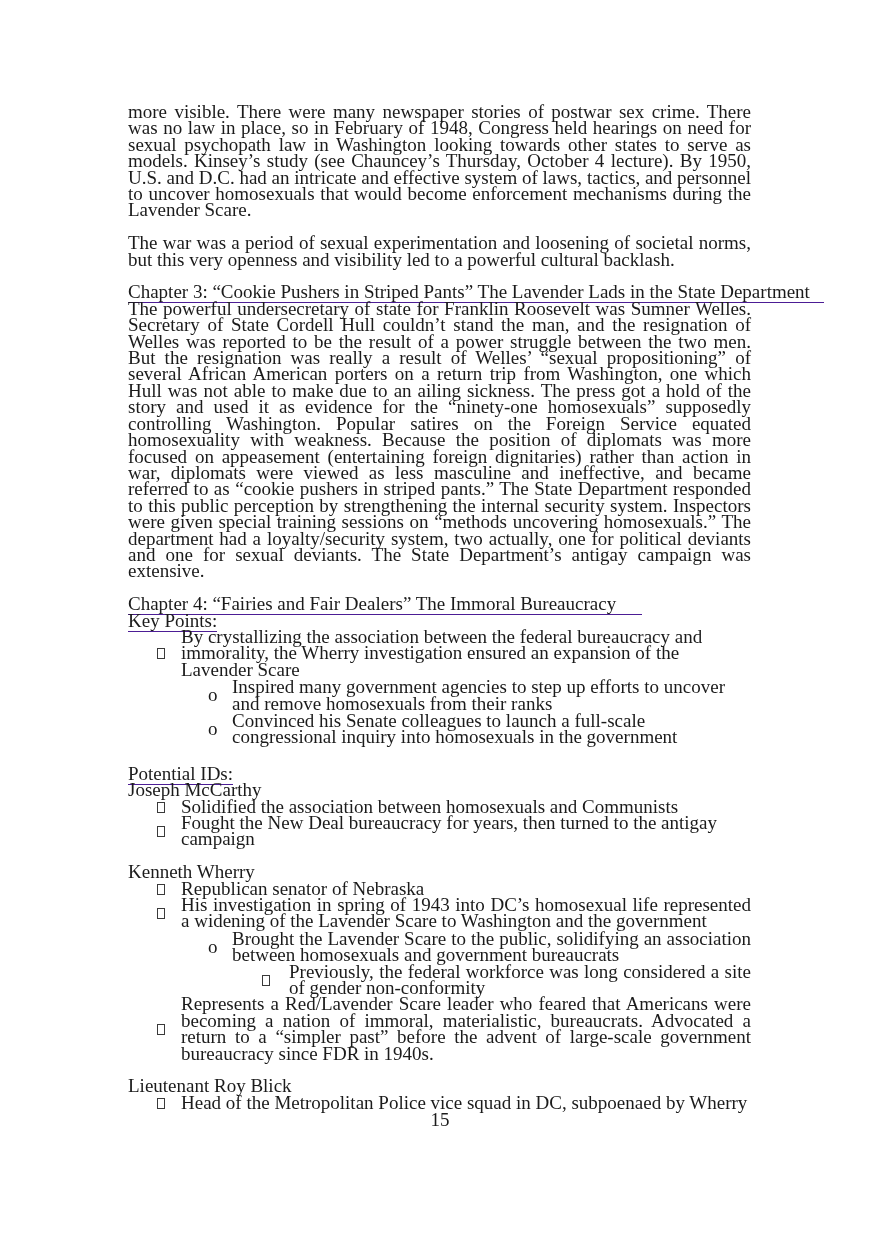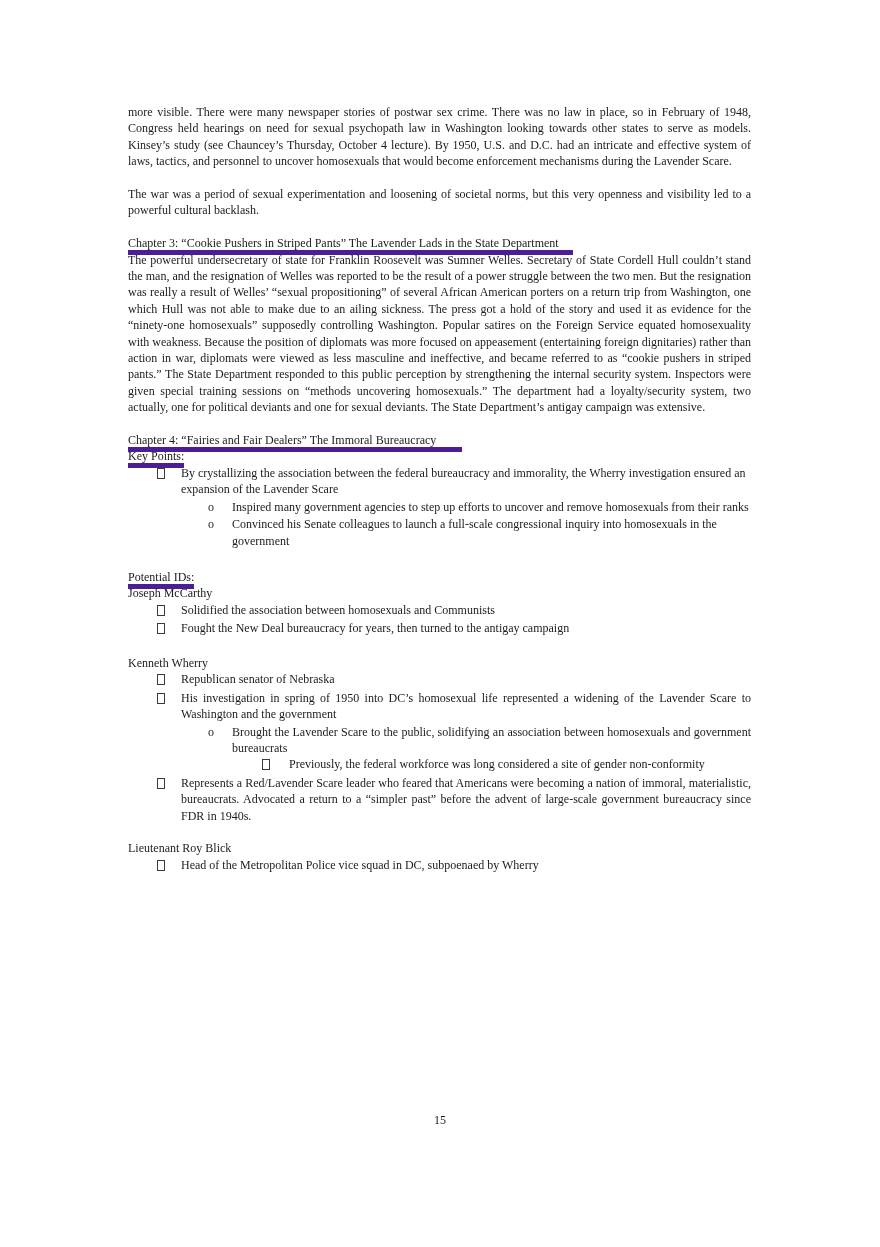--- a/index.html
+++ b/index.html
@@ -2,36 +2,36 @@
 <html><head>
 <meta charset="utf-8">
 <style>
   html, body { margin:0; padding:0; background:#ffffff; }
   .page {
     position:relative;
     width:880px;
     height:1247px;
     background:#ffffff;
     font-family:"Liberation Serif","DejaVu Serif",serif;
-    font-size:12px;
+    font-size:19px;
     line-height:16.4px;
     color:#1b1b1b;
     overflow:hidden;
   }
   .content { position:absolute; left:128px; top:104px; width:623px; }
   p, div { margin:0; padding:0; }
   .para { text-align:justify; margin-bottom:16.4px; }
   .heading { margin:0; white-space:nowrap; }
-  .ul { border-bottom:5px solid #4c1d95;margin-top:40px; }
+  .ul { border-bottom:1px solid #4c1d95;margin-top:40px; }
   .ext1 { padding-right:14px; }
   .ext2 { padding-right:26px; }
   .gap-before { margin-top:16.4px; }
   .gap-before-lg { margin-top:20px; }
   .gap-after { margin-bottom:16.4px; }
-  .li { display:flex; align-items:flex-start; }
+  .li { display:flex; align-items:center; }
   .l1 { padding-left:29px; }
   .l1 .marker { flex:0 0 24px; }
   .l2 { padding-left:80px; margin-top:1px; }
   .l2 .marker { flex:0 0 24px; }
   .l3 { padding-left:134px; }
   .l3 .marker { flex:0 0 27px; }
   .txt { flex:1; }
   .j { text-align:justify; }
   .marker { display:block; }
   .sq {
@@ -97,21 +97,21 @@
     </div>
 
     <div class="gap-after">
       <p>Kenneth Wherry</p>
       <div class="li l1">
         <span class="marker"><span class="sq"></span></span>
         <div class="txt">Republican senator of Nebraska</div>
       </div>
       <div class="li l1">
         <span class="marker"><span class="sq"></span></span>
-        <div class="txt j">His investigation in spring of 1950 into DC’s homosexual life represented a widening of the Lavender Scare to Washington and the government</div>
+        <div class="txt j">His investigation in spring of 1943 into DC’s homosexual life represented a widening of the Lavender Scare to Washington and the government</div>
       </div>
       <div class="li l2">
         <span class="marker">o</span>
         <div class="txt j">Brought the Lavender Scare to the public, solidifying an association between homosexuals and government bureaucrats</div>
       </div>
       <div class="li l3">
         <span class="marker"><span class="sq"></span></span>
         <div class="txt j">Previously, the federal workforce was long considered a site of gender non-conformity</div>
       </div>
       <div class="li l1">

